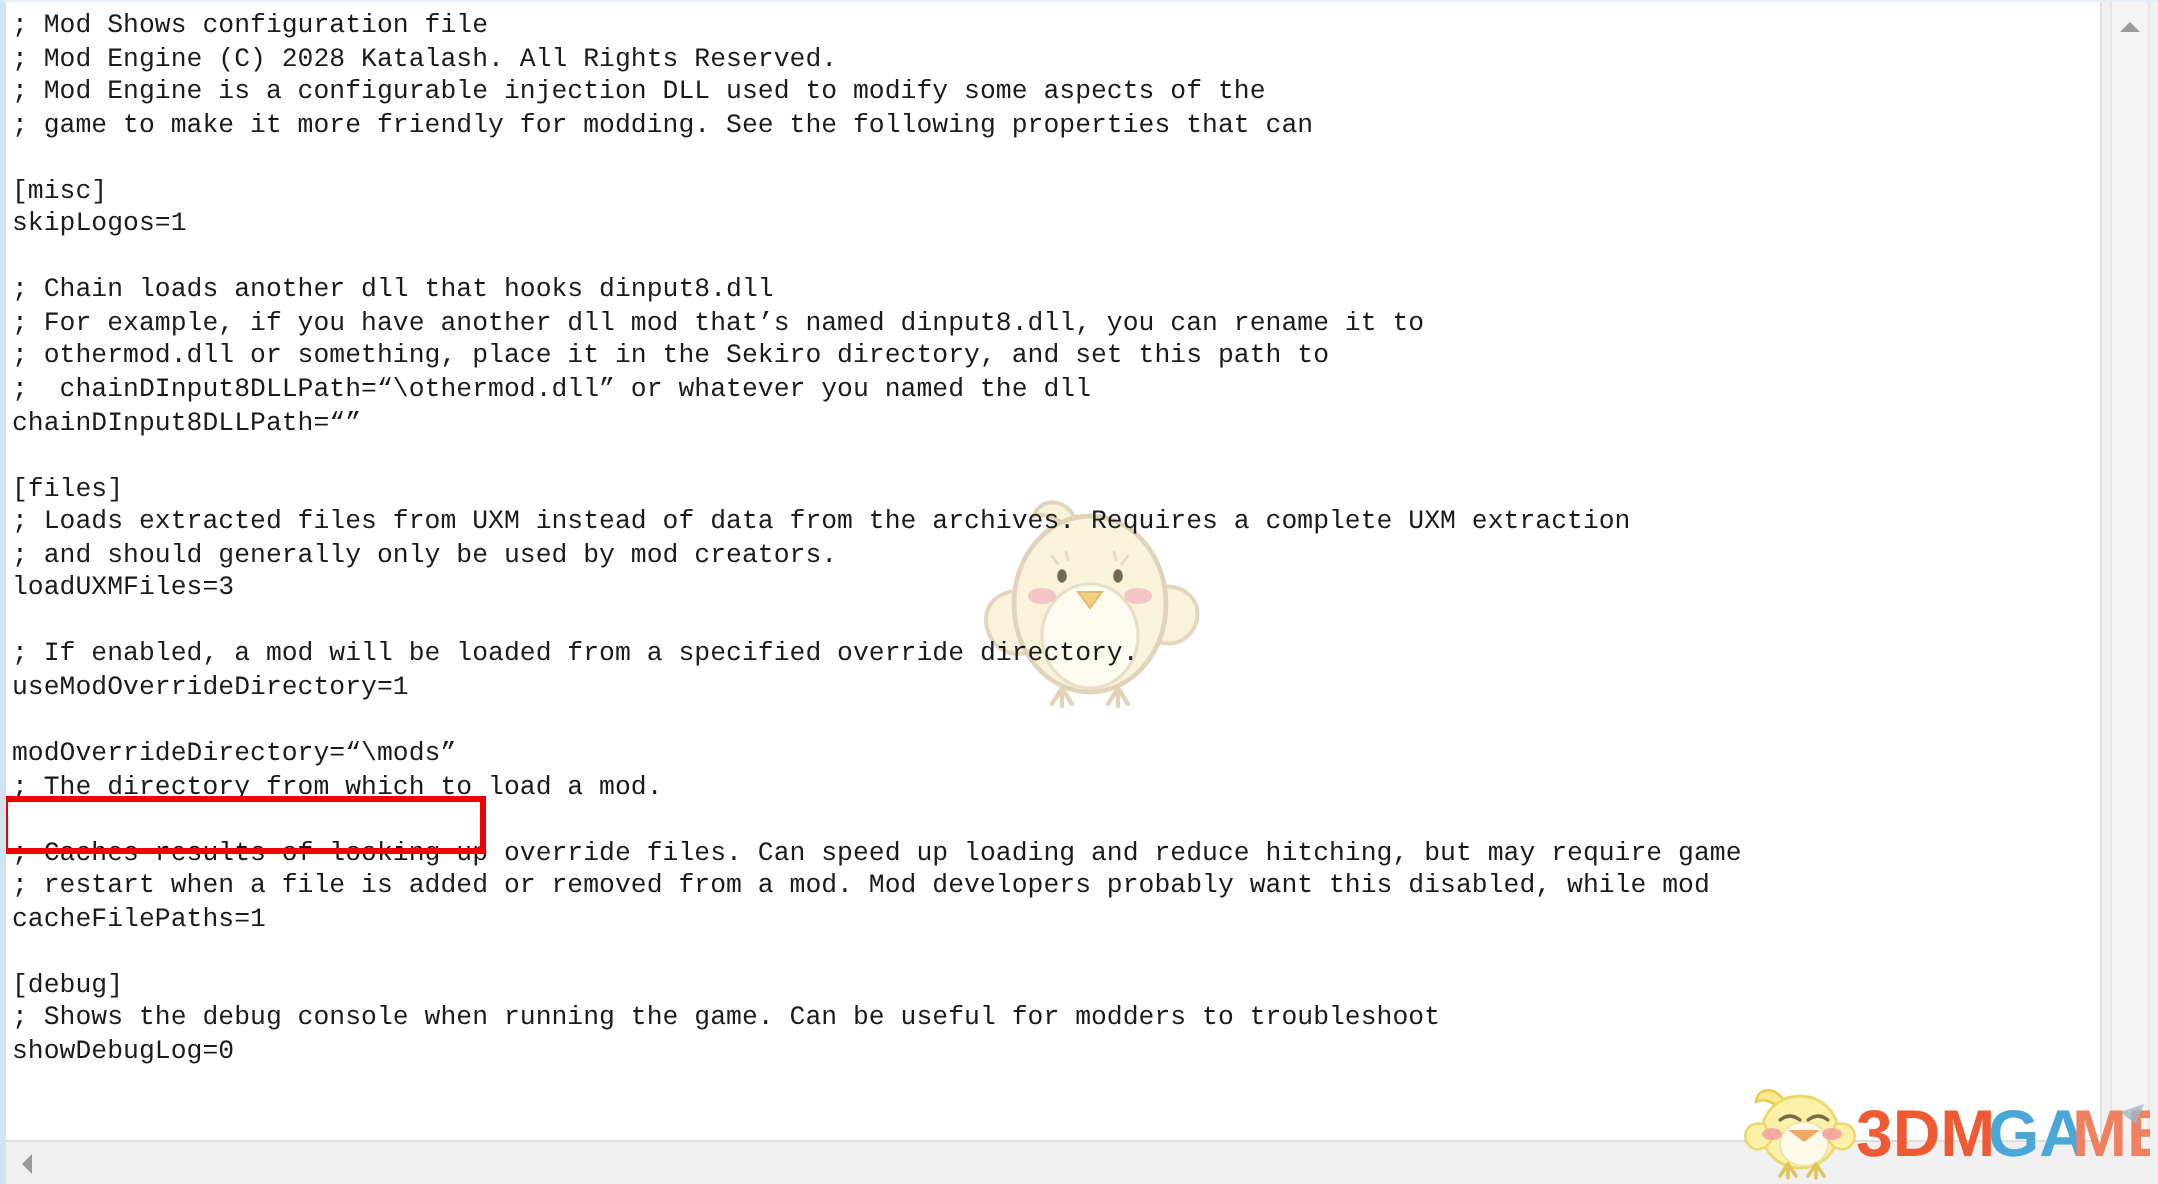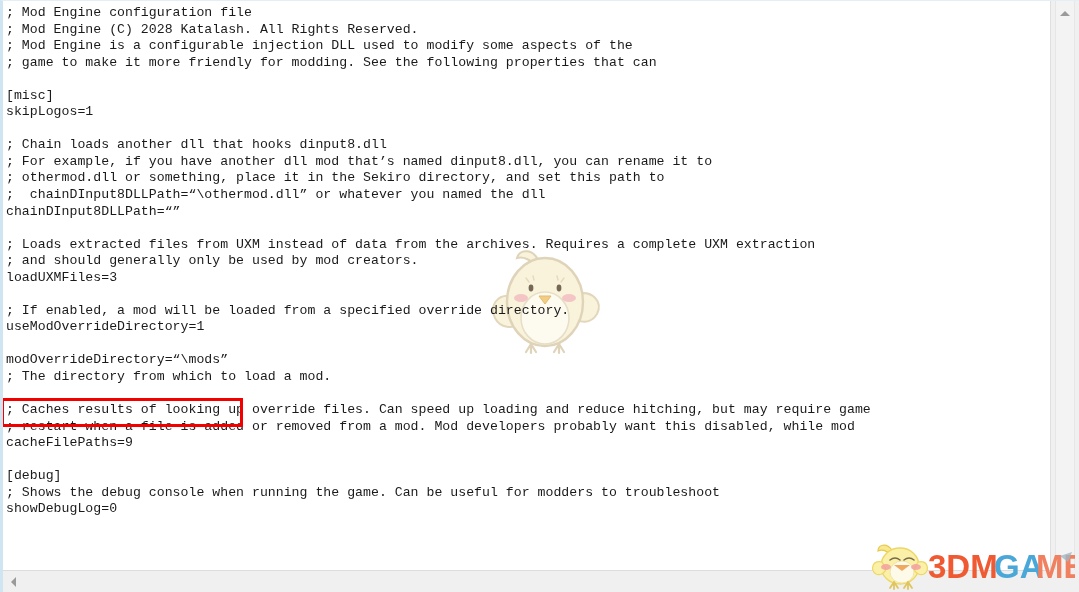--- a/index.html
+++ b/index.html
@@ -182,47 +182,48 @@
       <ellipse cx="40" cy="54" rx="7" ry="4" fill="#f3b7bd" opacity="0.85"></ellipse>
       <ellipse cx="88" cy="54" rx="7" ry="4" fill="#f3b7bd" opacity="0.85"></ellipse>
 
       <path d="M50 100 l-5 8 M50 100 l0 9 M50 100 l5 8" stroke="#ddd0b4" stroke-width="2.2" fill="none" stroke-linecap="round"></path>
       <path d="M78 100 l-5 8 M78 100 l0 9 M78 100 l5 8" stroke="#ddd0b4" stroke-width="2.2" fill="none" stroke-linecap="round"></path>
     </svg>
   </div>
 
   <div class="doc">
     <div class="doc-inner" id="doc-lines">
-        <div class="line">; Mod Engine configuration file</div>
+        <div class="line">; Mod Shows configuration file</div>
         <div class="line">; Mod Engine (C) 2028 Katalash. All Rights Reserved.</div>
         <div class="line">; Mod Engine is a configurable injection DLL used to modify some aspects of the</div>
         <div class="line">; game to make it more friendly for modding. See the following properties that can</div>
         <div class="line blank"></div>
         <div class="line">[misc]</div>
         <div class="line">skipLogos=1</div>
         <div class="line blank"></div>
         <div class="line">; Chain loads another dll that hooks dinput8.dll</div>
         <div class="line">; For example, if you have another dll mod that’s named dinput8.dll, you can rename it to</div>
         <div class="line">; othermod.dll or something, place it in the Sekiro directory, and set this path to</div>
         <div class="line">;  chainDInput8DLLPath=“\othermod.dll” or whatever you named the dll</div>
         <div class="line">chainDInput8DLLPath=“”</div>
         <div class="line blank"></div>
+        <div class="line">[files]</div>
         <div class="line">; Loads extracted files from UXM instead of data from the archives. Requires a complete UXM extraction</div>
         <div class="line">; and should generally only be used by mod creators.</div>
         <div class="line">loadUXMFiles=3</div>
         <div class="line blank"></div>
         <div class="line">; If enabled, a mod will be loaded from a specified override directory.</div>
         <div class="line">useModOverrideDirectory=1</div>
         <div class="line blank"></div>
         <div class="line">modOverrideDirectory=“\mods”</div>
         <div class="line">; The directory from which to load a mod.</div>
         <div class="line blank"></div>
         <div class="line">; Caches results of looking up override files. Can speed up loading and reduce hitching, but may require game</div>
         <div class="line">; restart when a file is added or removed from a mod. Mod developers probably want this disabled, while mod</div>
-        <div class="line">cacheFilePaths=9</div>
+        <div class="line">cacheFilePaths=1</div>
         <div class="line blank"></div>
         <div class="line">[debug]</div>
         <div class="line">; Shows the debug console when running the game. Can be useful for modders to troubleshoot</div>
         <div class="line">showDebugLog=0</div>
       </div>
   </div>
 
   <div class="redbox"></div>
 
   <div class="vscroll">

